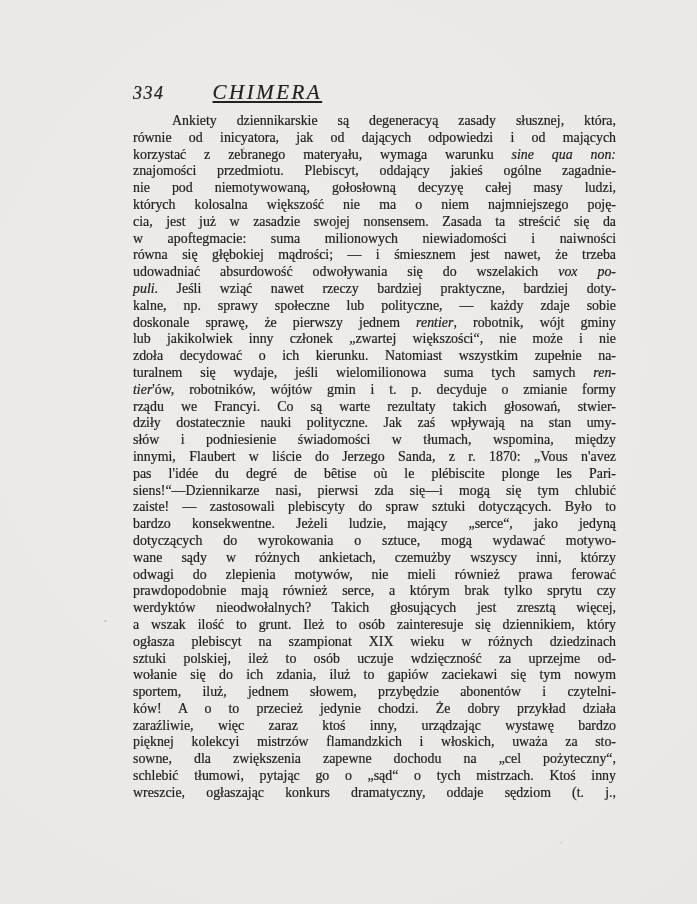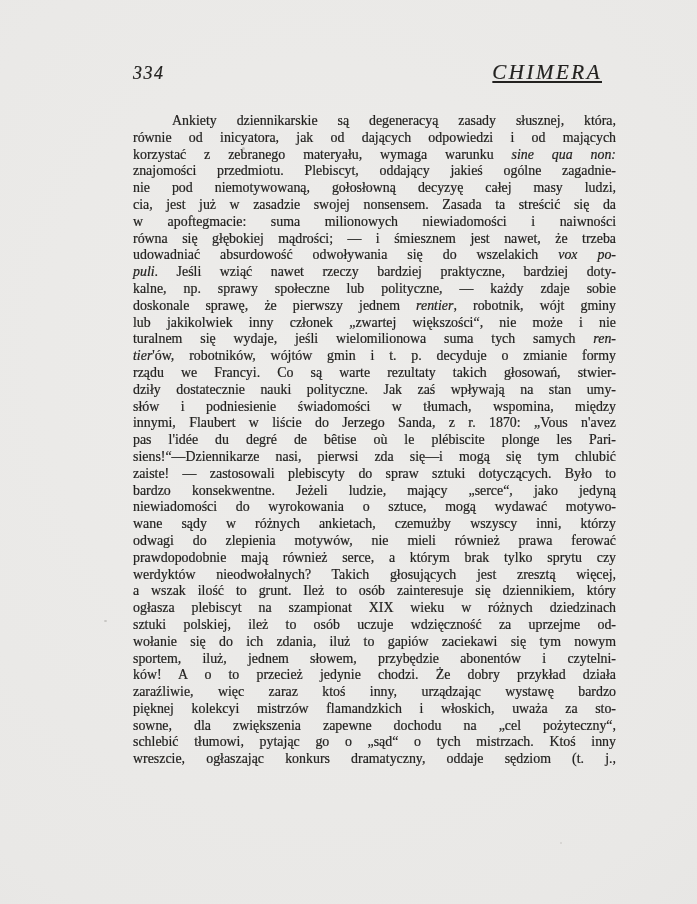--- a/index.html
+++ b/index.html
@@ -10,22 +10,22 @@
   }
   .page {
     position: relative;
     width: 697px; height: 904px;
     overflow: hidden;
     background: radial-gradient(140% 120% at 45% 40%, #edecea 0%, #e9e8e6 55%, #e0dfdd 100%);
     color: #232220;
   }
   .header-row {
     position: absolute;
-    left: 133px; top: 60px; width: 483px;
-    display: flex; justify-content: space-between; align-items: baseline;
+    left: 133px; top: 80px; width: 483px;
+    display: flex; justify-content: flex-start; align-items: baseline; gap: 48px;
     -webkit-text-stroke: 0.2px #232220;
   }
   .pagenum {
     font-style: italic;
     font-size: 18px;
     letter-spacing: 1.5px;
   }
   .journal {
     font-style: italic;
     font-size: 21px;
@@ -66,39 +66,41 @@
   <div class="header-row">
     <span class="pagenum">334</span>
     <span class="journal">CHIMERA</span>
   </div>
   <div class="body-text" id="body-text">
       <div class="line indent"><span>Ankiety dziennikarskie są degeneracyą zasady słusznej, która,</span></div>
       <div class="line"><span>równie od inicyatora, jak od dających odpowiedzi i od mających</span></div>
       <div class="line"><span>korzystać z zebranego materyału, wymaga warunku </span><span class="it">sine qua non:</span></div>
       <div class="line"><span>znajomości przedmiotu. Plebiscyt, oddający jakieś ogólne zagadnie-</span></div>
       <div class="line"><span>nie pod niemotywowaną, gołosłowną decyzyę całej masy ludzi,</span></div>
+      <div class="line"><span>których kolosalna większość nie ma o niem najmniejszego poję-</span></div>
       <div class="line"><span>cia, jest już w zasadzie swojej nonsensem. Zasada ta streścić się da</span></div>
       <div class="line"><span>w apoftegmacie: suma milionowych niewiadomości i naiwności</span></div>
       <div class="line"><span>równa się głębokiej mądrości; — i śmiesznem jest nawet, że trzeba</span></div>
       <div class="line"><span>udowadniać absurdowość odwoływania się do wszelakich </span><span class="it">vox po-</span></div>
       <div class="line"><span class="it">puli</span><span>. Jeśli wziąć nawet rzeczy bardziej praktyczne, bardziej doty-</span></div>
       <div class="line"><span>kalne, np. sprawy społeczne lub polityczne, — każdy zdaje sobie</span></div>
       <div class="line"><span>doskonale sprawę, że pierwszy jednem </span><span class="it">rentier</span><span>, robotnik, wójt gminy</span></div>
       <div class="line"><span>lub jakikolwiek inny członek „zwartej większości“, nie może i nie</span></div>
+      <div class="line"><span>zdoła decydować o ich kierunku. Natomiast wszystkim zupełnie na-</span></div>
       <div class="line"><span>turalnem się wydaje, jeśli wielomilionowa suma tych samych </span><span class="it">ren-</span></div>
       <div class="line"><span class="it">tier</span><span>'ów, robotników, wójtów gmin i t. p. decyduje o zmianie formy</span></div>
       <div class="line"><span>rządu we Francyi. Co są warte rezultaty takich głosowań, stwier-</span></div>
       <div class="line"><span>dziły dostatecznie nauki polityczne. Jak zaś wpływają na stan umy-</span></div>
       <div class="line"><span>słów i podniesienie świadomości w tłumach, wspomina, między</span></div>
       <div class="line"><span>innymi, Flaubert w liście do Jerzego Sanda, z r. 1870: „Vous n'avez</span></div>
       <div class="line"><span>pas l'idée du degré de bêtise où le plébiscite plonge les Pari-</span></div>
       <div class="line"><span>siens!“—Dziennikarze nasi, pierwsi zda się—i mogą się tym chlubić</span></div>
       <div class="line"><span>zaiste! — zastosowali plebiscyty do spraw sztuki dotyczących. Było to</span></div>
       <div class="line"><span>bardzo konsekwentne. Jeżeli ludzie, mający „serce“, jako jedyną</span></div>
-      <div class="line"><span>niewiadomości do wyrokowania o sztuce, mogą wydawać motywo-</span></div>
+      <div class="line"><span>dotyczących do wyrokowania o sztuce, mogą wydawać motywo-</span></div>
       <div class="line"><span>wane sądy w różnych ankietach, czemużby wszyscy inni, którzy</span></div>
       <div class="line"><span>odwagi do zlepienia motywów, nie mieli również prawa ferować</span></div>
       <div class="line"><span>prawdopodobnie mają również serce, a którym brak tylko sprytu czy</span></div>
       <div class="line"><span>werdyktów nieodwołalnych? Takich głosujących jest zresztą więcej,</span></div>
       <div class="line"><span>a wszak ilość to grunt. Ileż to osób zainteresuje się dziennikiem, który</span></div>
       <div class="line"><span>ogłasza plebiscyt na szampionat XIX wieku w różnych dziedzinach</span></div>
       <div class="line"><span>sztuki polskiej, ileż to osób uczuje wdzięczność za uprzejme od-</span></div>
       <div class="line"><span>wołanie się do ich zdania, iluż to gapiów zaciekawi się tym nowym</span></div>
       <div class="line"><span>sportem, iluż, jednem słowem, przybędzie abonentów i czytelni-</span></div>
       <div class="line"><span>ków! A o to przecież jedynie chodzi. Że dobry przykład działa</span></div>

